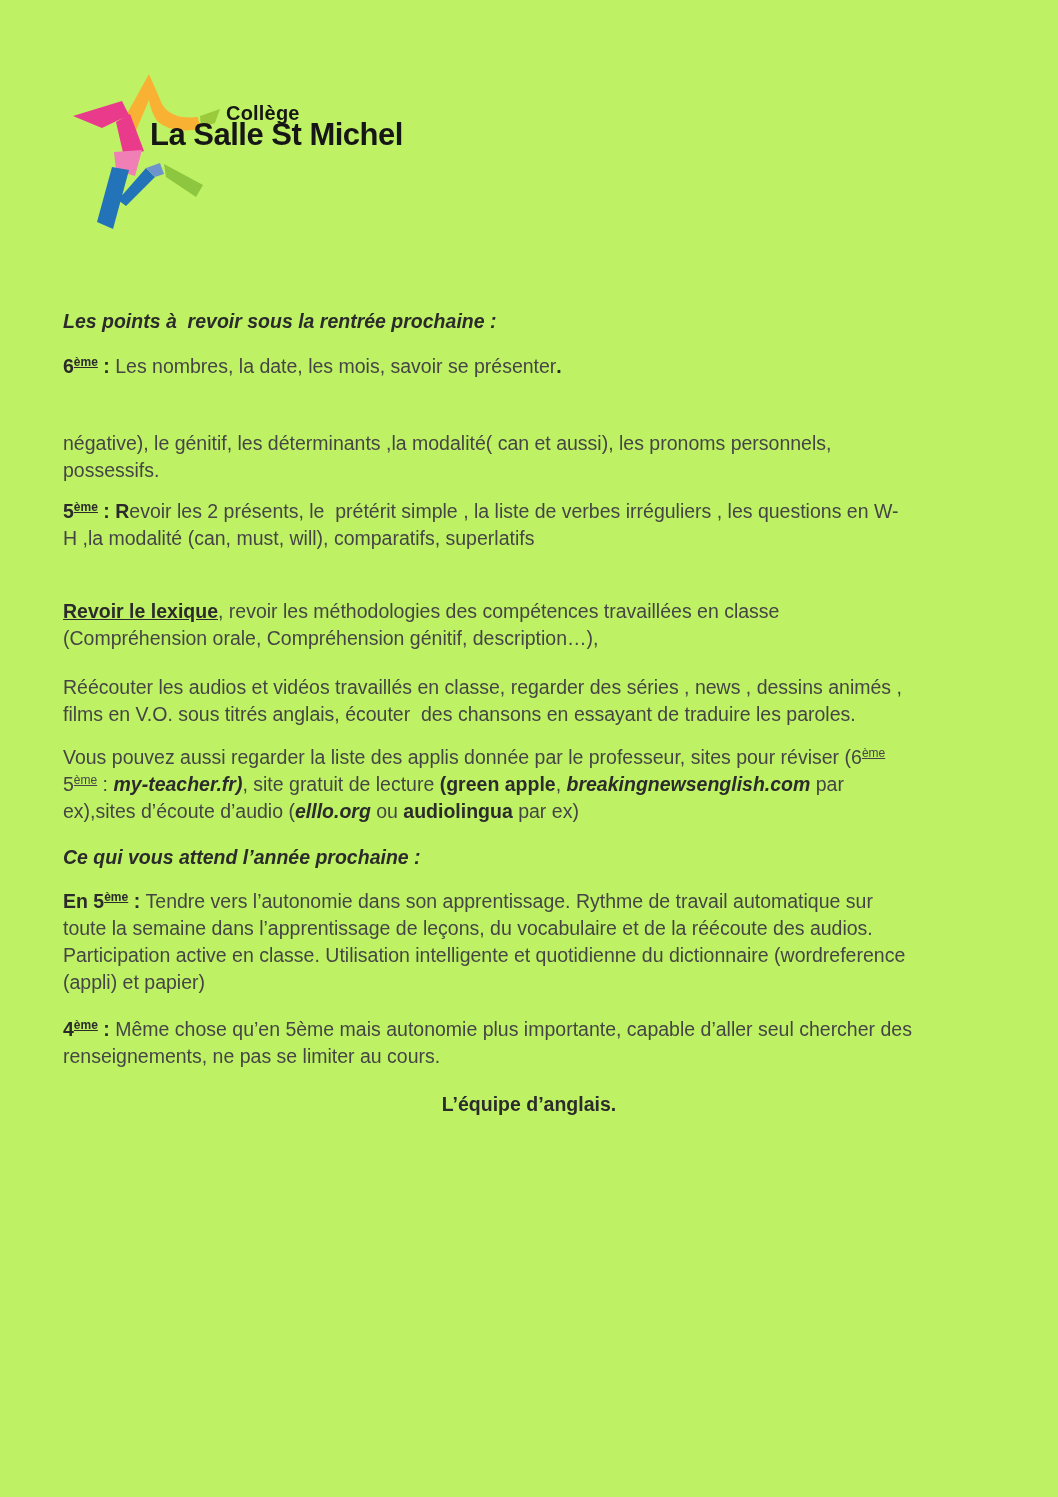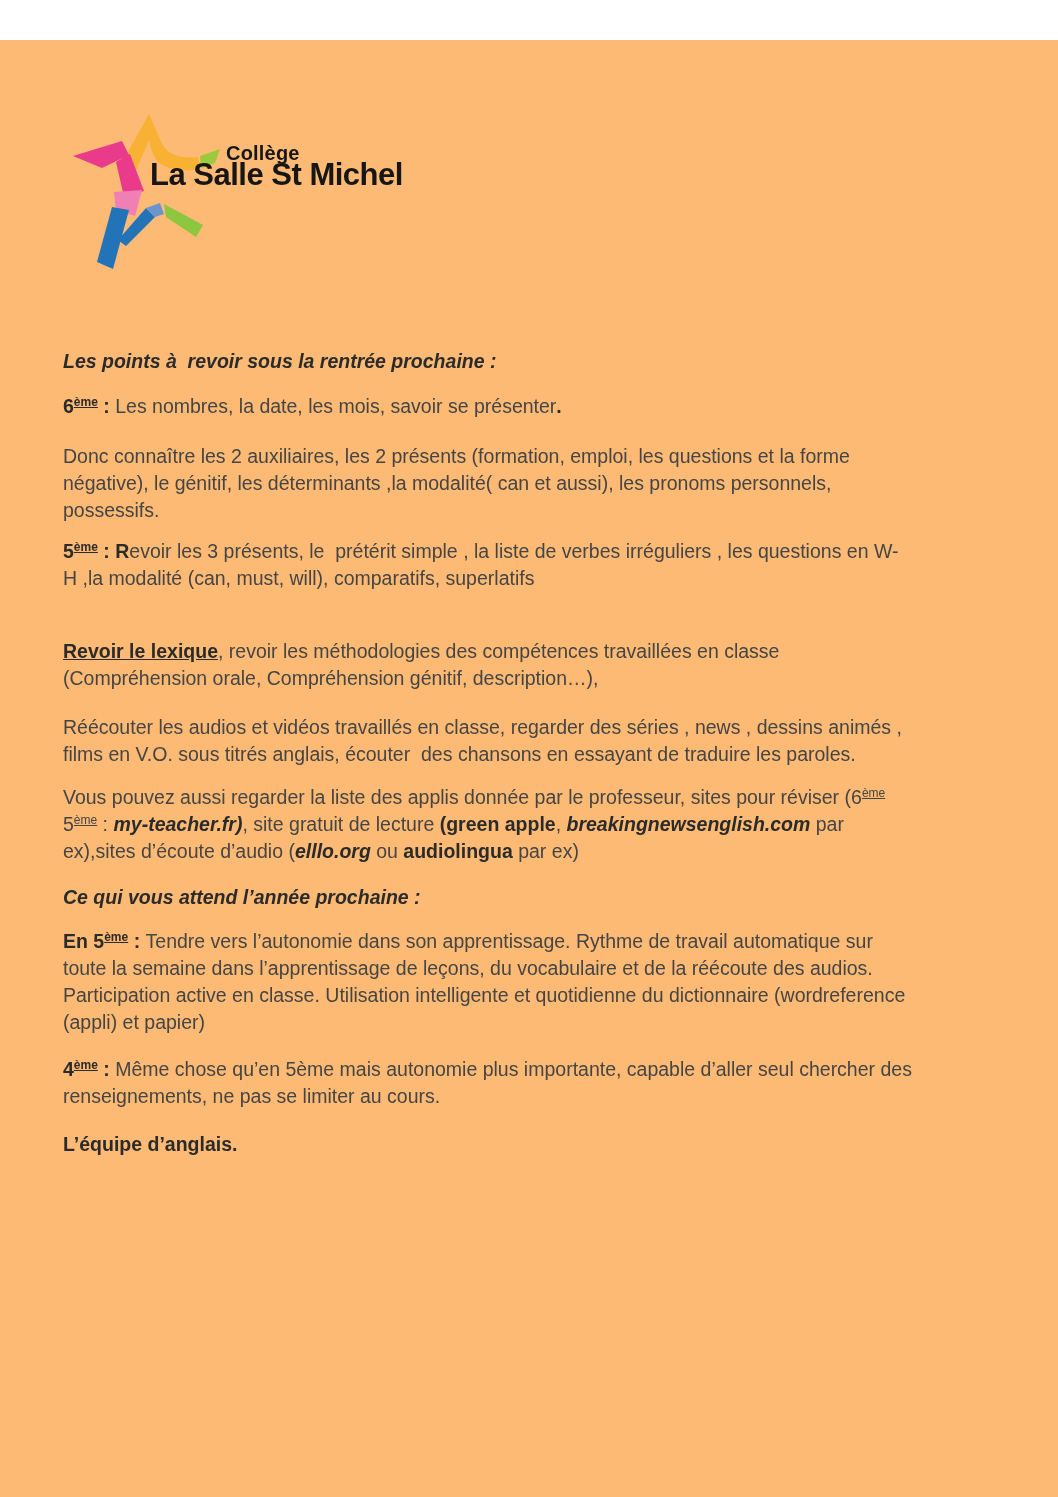--- a/index.html
+++ b/index.html
@@ -1,21 +1,21 @@
 <!DOCTYPE html>
 <html><head>
 <meta charset="utf-8">
 <style>
   html,body{margin:0;padding:0;}
   body{
     width:1058px;height:1497px;position:relative;background:#ffffff;
     font-family:"Liberation Sans", sans-serif;color:#454545;
     -webkit-font-smoothing:antialiased;
   }
-  .page{position:absolute;inset:0;background:#fdba74;overflow:hidden;margin-top:40px;}
+  .page{position:absolute;inset:0;background:#bef264;overflow:hidden;}
 
   
   .logo{position:absolute;left:0;top:0;width:480px;height:250px;}
   .logo-star{position:absolute;left:72px;top:64px;width:150px;height:170px;}
   .logo-college{
     position:absolute;left:226px;top:102px;
     font-size:20px;font-weight:bold;color:#161616;letter-spacing:.2px;
   }
   .logo-name{
     position:absolute;left:150px;top:117px;
@@ -25,21 +25,21 @@
   
   .doc{
     position:absolute;left:63px;top:0;width:932px;
     font-size:19.5px;line-height:27px;
   }
   .para{margin:0;white-space:pre-wrap;}
   .b{font-weight:bold;}
   .i{font-style:italic;}
   .u{text-decoration:underline;}
   .sup{font-size:12px;vertical-align:super;line-height:0;letter-spacing:0;text-decoration:underline;}
-  .right{text-align:left;}
+  .right{text-align:center;}
   .dark{color:#2b2b2b;}
 
   .para-0{margin-top:308px;}
   .para-1{margin-top:18px;}
   .para-2{margin-top:23px;}
   .para-3{margin-top:14px;}
   .para-4{margin-top:46px;}
   .para-5{margin-top:22px;}
   .para-6{margin-top:16px;}
   .para-7{margin-top:19px;}
@@ -62,22 +62,22 @@
       <path d="M74,104 L88,99 L92,110 L83,113 Z" fill="#6E94CE"></path>
       <path d="M92,100 L131,121 L124,133 L94,113 Z" fill="#8DC63F"></path>
     </svg>
     <div class="logo-college">Collège</div>
     <div class="logo-name">La Salle St Michel</div>
   </div>
 
   <main class="doc">
       <p class="para para-0"><span class="b dark i">Les points à  revoir sous la rentrée prochaine :</span></p>
       <p class="para para-1"><span class="b dark">6</span><span class="b dark sup">ème</span><span class="b dark"> : </span><span>Les nombres, la date, les mois, savoir se présenter</span><span class="b dark">.</span></p>
-      <p class="para para-2"><span>Donc connaître les 2 auxiliaires, les 2 présents (formation, emploi, les questions et la forme</span><br><span>négative), le génitif, les déterminants ,la modalité( can et aussi), les pronoms personnels,</span><br><span>possessifs.</span></p>
-      <p class="para para-3"><span class="b dark">5</span><span class="b dark sup">ème</span><span class="b dark"> : </span><span class="b dark">R</span><span>evoir les 3 présents, le  prétérit simple , la liste de verbes irréguliers , les questions en W-</span><br><span>H ,la modalité (can, must, will), comparatifs, superlatifs</span></p>
+      <p class="para para-2"><br><span>négative), le génitif, les déterminants ,la modalité( can et aussi), les pronoms personnels,</span><br><span>possessifs.</span></p>
+      <p class="para para-3"><span class="b dark">5</span><span class="b dark sup">ème</span><span class="b dark"> : </span><span class="b dark">R</span><span>evoir les 2 présents, le  prétérit simple , la liste de verbes irréguliers , les questions en W-</span><br><span>H ,la modalité (can, must, will), comparatifs, superlatifs</span></p>
       <p class="para para-4"><span class="b dark u">Revoir le lexique</span><span>, revoir les méthodologies des compétences travaillées en classe</span><br><span>(Compréhension orale, Compréhension génitif, description…),</span></p>
       <p class="para para-5"><span>Réécouter les audios et vidéos travaillés en classe, regarder des séries , news , dessins animés ,</span><br><span>films en V.O. sous titrés anglais, écouter  des chansons en essayant de traduire les paroles.</span></p>
       <p class="para para-6"><span>Vous pouvez aussi regarder la liste des applis donnée par le professeur, sites pour réviser (6</span><span class="sup">ème</span><br><span>5</span><span class="sup">ème</span><span> : </span><span class="b dark i">my-teacher.fr)</span><span>, site gratuit de lecture </span><span class="b dark">(green apple</span><span>, </span><span class="b dark i">breakingnewsenglish.com</span><span> par</span><br><span>ex),sites d’écoute d’audio (</span><span class="b dark i">elllo.org</span><span> ou </span><span class="b dark">audiolingua</span><span> par ex)</span></p>
       <p class="para para-7"><span class="b dark i">Ce qui vous attend l’année prochaine :</span></p>
       <p class="para para-8"><span class="b dark">En 5</span><span class="b dark sup">ème</span><span class="b dark"> : </span><span>Tendre vers l’autonomie dans son apprentissage. Rythme de travail automatique sur</span><br><span>toute la semaine dans l’apprentissage de leçons, du vocabulaire et de la réécoute des audios.</span><br><span>Participation active en classe. Utilisation intelligente et quotidienne du dictionnaire (wordreference</span><br><span>(appli) et papier)</span></p>
       <p class="para para-9"><span class="b dark">4</span><span class="b dark sup">ème</span><span class="b dark"> : </span><span>Même chose qu’en 5ème mais autonomie plus importante, capable d’aller seul chercher des</span><br><span>renseignements, ne pas se limiter au cours.</span></p>
       <p class="para para-10 right"><span class="b dark">L’équipe d’anglais.</span></p>
     </main>
 
 </div>

